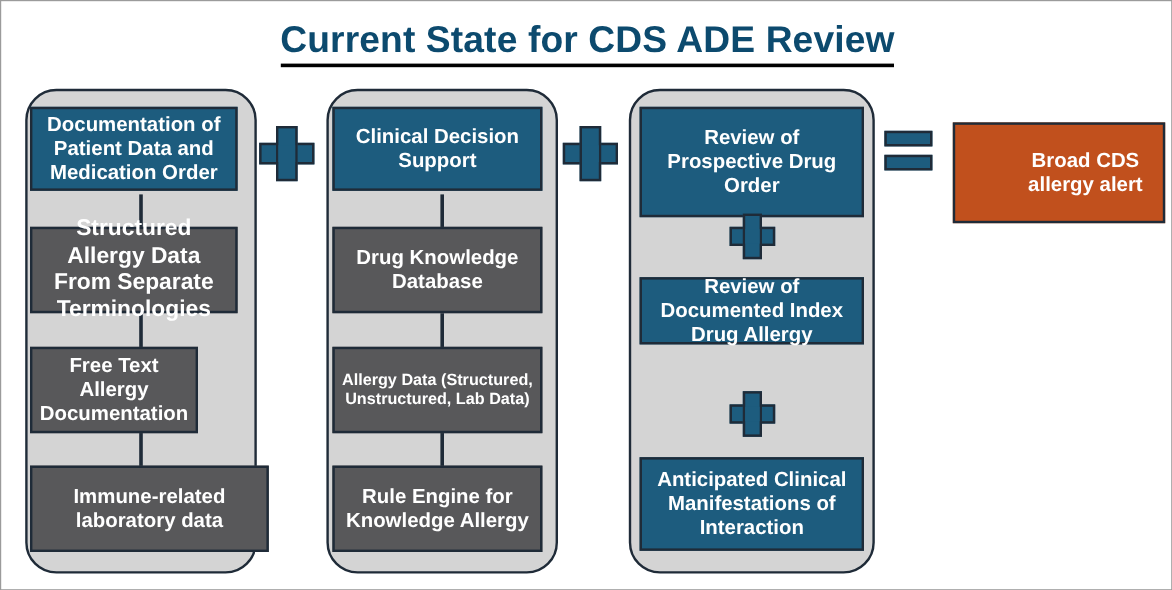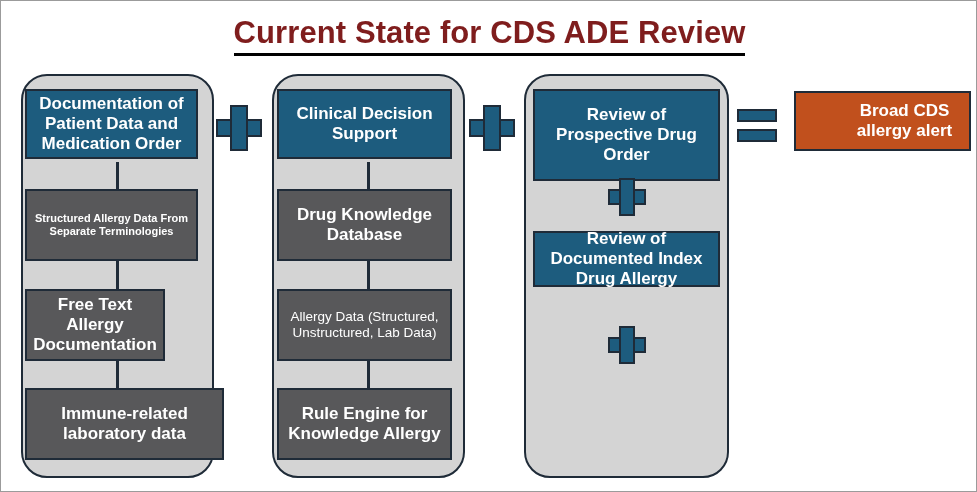--- a/index.html
+++ b/index.html
@@ -21,21 +21,21 @@
   }
   
   #title {
     position: absolute;
     left: 0;
     top: 14px;
     width: 977px;
     text-align: center;
     font-size: 31px;
     font-weight: bold;
-    color: #7f1d1d;
+    color: #0c4a6e;
     letter-spacing: 0.1px;
   }
   #title span.underline {
     border-bottom: 3px solid #000000;
     padding-bottom: 2px;
     display: inline-block;
   }
   
   .column {
     position: absolute;
@@ -59,22 +59,22 @@
     justify-content: center;
     text-align: center;
     line-height: 1.18;
     font-size: 17px;
     font-weight: bold;
     padding: 2px 4px;
   }
   .node.blue { background: #1d5c7e; }
   .node.gray { background: #58585a; }
   .node.orange { background: #c1501d; }
-  .node.small { font-size: 13.5px; font-weight: normal; }
-  .node.med { font-size: 11px; }
+  .node.small { font-size: 13.5px; font-weight: bold; }
+  .node.med { font-size: 19px; }
 
   
   .connector {
     position: absolute;
     width: 3px;
     background: #1f2b38;
   }
 
   
   .plus {
@@ -183,21 +183,22 @@
   </div>
 
   <div class="node blue" style="left:532px; top:230px; width:187px; height:56px;">Review of Documented Index Drug Allergy</div>
 
   <div class="plus" style="left:607px; top:325px;">
     <div class="bar h"></div>
     <div class="bar v"></div>
     <div class="inner"></div>
   </div>
 
+  <div class="node blue" style="left:532px; top:380px; width:187px; height:78px;">Anticipated Clinical Manifestations of Interaction</div>
 
   <div class="equals" style="left:736px; top:108px;">
     <div class="bar top"></div>
     <div class="bar bottom"></div>
   </div>
 
-  <div class="node orange" style="left:793px; top:90px; width:177px; height:60px;padding-left:48px;">Broad CDS allergy alert</div>
+  <div class="node orange" style="left:793px; top:101px; width:177px; height:84px;padding-left:48px;">Broad CDS allergy alert</div>
 
 </div>
 
 </body></html>

